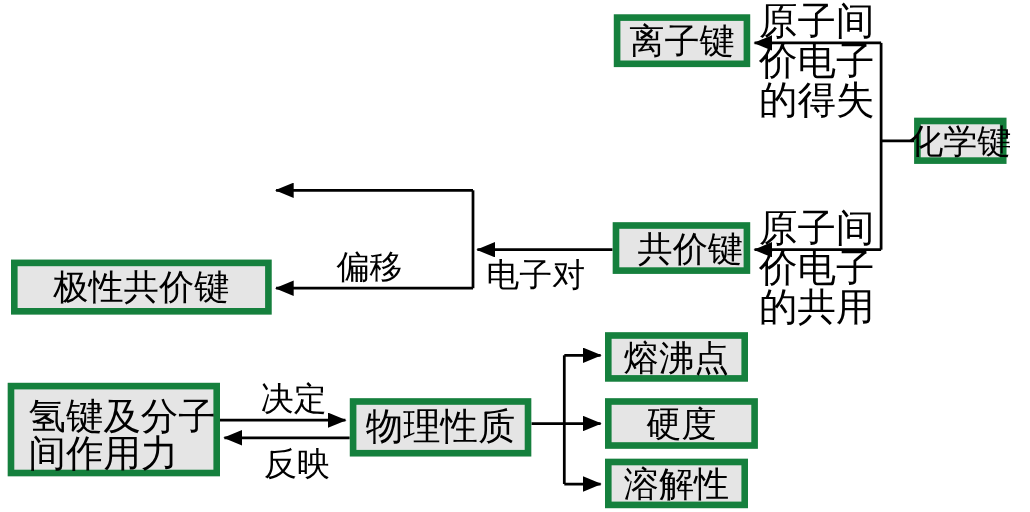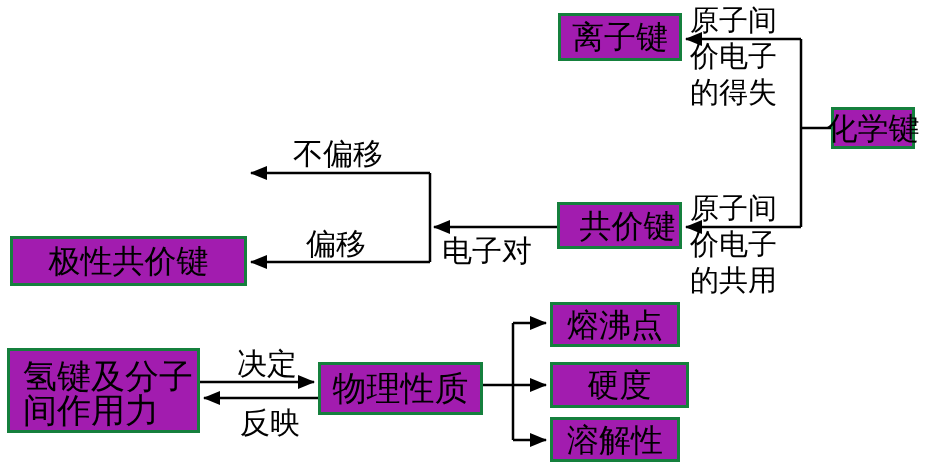--- a/index.html
+++ b/index.html
@@ -22,38 +22,38 @@
     width: 936px; height: 465px;
   }
   #connectors path {
     stroke: #000000;
     stroke-width: 2.5;
     fill: none;
   }
   .box {
     position: absolute;
     box-sizing: border-box;
-    border: 3px solid #15803d;
-    background: #a21caf;
+    border: 6px solid #15803d;
+    background: #e5e5e5;
     display: flex;
     align-items: center;
     justify-content: center;
     font-size: 32px;
     line-height: 1;
     white-space: nowrap;
   }
   .lbl {
     position: absolute;
     font-size: 30px;
     line-height: 1;
     white-space: nowrap;
   }
   .lbl-stack {
     position: absolute;
-    font-size: 29px;
+    font-size: 35px;
     line-height: 36px;
     white-space: nowrap;
   }
   #node-hydrogen-bond {
     flex-direction: column;
     align-items: flex-start;
     justify-content: flex-start;
     padding: 9px 0 0 13px;
     font-size: 34px;
     line-height: 34px;
@@ -119,21 +119,20 @@
 
   <div class="lbl-stack" style="left:690px; top:190px;">
     <div>原子间</div>
     <div>价电子</div>
     <div>的共用</div>
   </div>
 
 
   <div class="lbl" style="left:442px; top:236px;text-align:center;">电子对</div>
 
-  <div class="lbl" style="left:293px; top:139px;">不偏移</div>
 
   <div class="lbl" style="left:306px; top:229px;">偏移</div>
 
   <div class="lbl" style="left:237px; top:349px;">决定</div>
 
   <div class="lbl" style="left:240px; top:408px;">反映</div>
 
 </div>
 
 </body></html>

